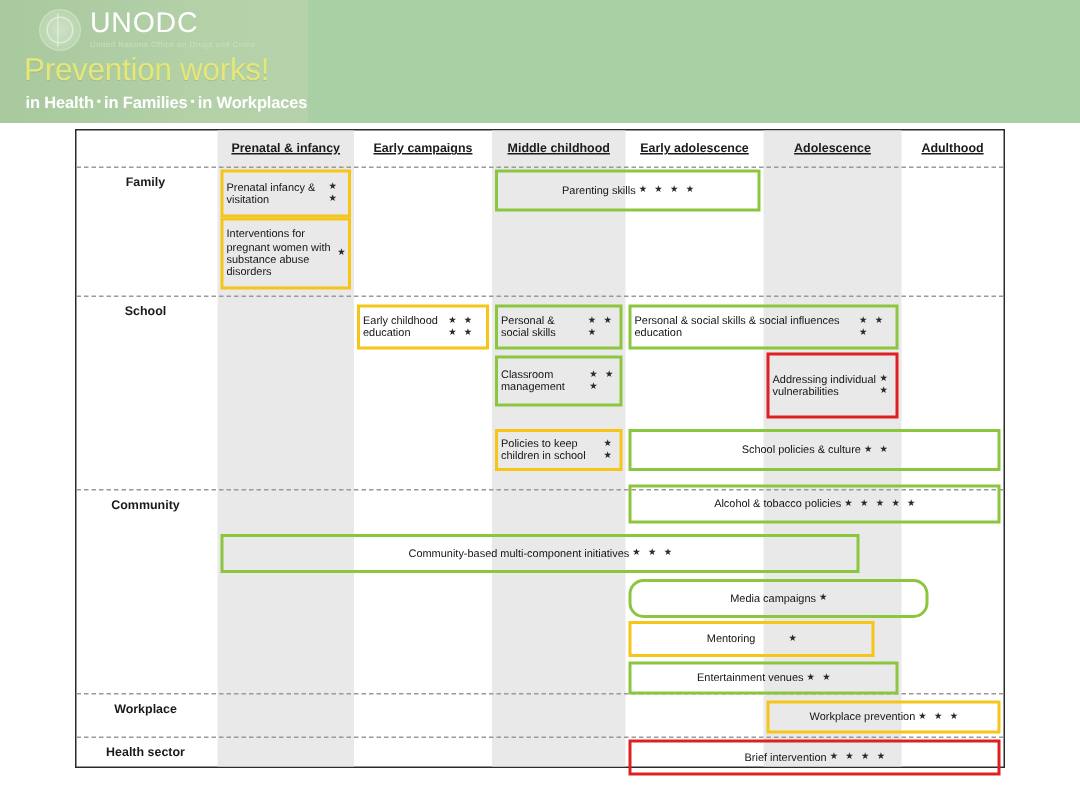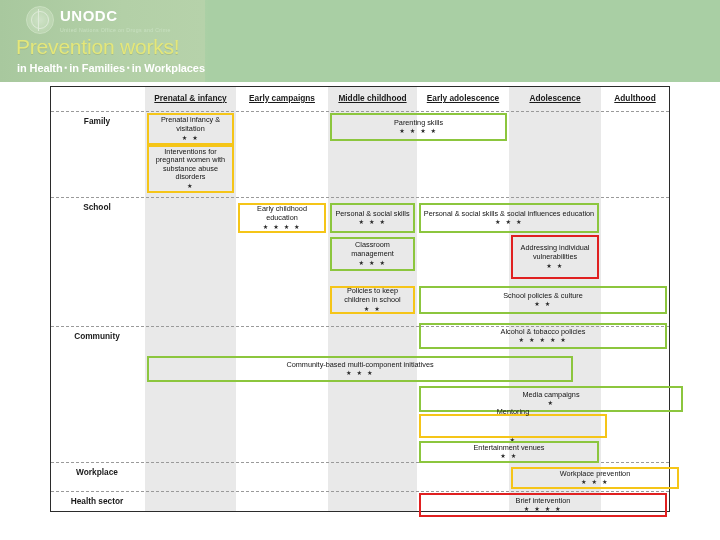--- a/index.html
+++ b/index.html
@@ -16,21 +16,21 @@
     background:linear-gradient(to right,#a8c89e 0%,#b3d0a7 60%,#b6d2aa 100%);}
   .unodc-row{position:absolute;left:26px;top:6px;display:flex;align-items:center;gap:6px;}
   .un-emblem{width:26px;height:26px;border-radius:50%;
     background:radial-gradient(circle,#d6e7cf 0%,#c2dbb8 55%,#b6d2aa 100%);
     border:1px solid #cfe3c6;position:relative;opacity:.85;}
   .un-emblem:before{content:"";position:absolute;left:4px;top:4px;right:4px;bottom:4px;
     border-radius:50%;border:1px solid #e8f1e3;}
   .un-emblem:after{content:"";position:absolute;left:11px;top:2px;width:1px;height:22px;
     background:#e8f1e3;}
   .unodc-txt{display:flex;flex-direction:column;justify-content:center;}
-  .unodc-name{font-size:15px;font-weight:bold;color:#ffffff;letter-spacing:.5px;line-height:19px;}
+  .unodc-name{font-size:19px;font-weight:normal;color:#ffffff;letter-spacing:.5px;line-height:19px;}
   .unodc-sub{font-size:5.2px;color:#c8e0c0;letter-spacing:.35px;line-height:8px;margin-top:1px;}
   .prev-works{position:absolute;left:16px;top:36px;font-size:21px;font-weight:normal;
     color:#e4e77a;letter-spacing:-.2px;line-height:22px;
     text-shadow:0 1px 0 rgba(150,170,120,.5);}
   .tagline{position:absolute;left:17px;top:61px;font-size:11px;font-weight:bold;color:#ffffff;
     letter-spacing:-.1px;line-height:13px;}
   .tagline .dot{font-size:8px;vertical-align:2px;padding:0 2px;}
 
   
   .frame{position:absolute;left:50px;top:86px;width:620px;height:426px;
@@ -41,22 +41,22 @@
 
   .colhead{position:absolute;top:0;height:22px;line-height:22px;text-align:center;
     font-size:8.3px;font-weight:bold;color:#1a1a1a;text-decoration:underline;}
 
   .rowsep{position:absolute;left:0;right:0;height:0;
     border-top:1px dashed #9a9a9a;}
   .rowlabel{position:absolute;left:0;width:92px;text-align:center;
     font-size:8.3px;font-weight:bold;color:#1a1a1a;}
 
   .box{position:absolute;box-sizing:border-box;border:2px solid #9acd32;
-    display:flex;flex-direction:column;align-items:center;justify-content:center;
-    text-align:center;background:transparent;}
+    display:flex;flex-direction:row;align-items:center;justify-content:center;
+    text-align:left;background:transparent;}
   .box .lbl{font-size:7.3px;color:#141414;line-height:8.4px;padding:0 2px;}
   .box .stars{font-size:6.2px;color:#2a2a2a;letter-spacing:1.6px;line-height:8px;margin-top:.5px;}
   .b-green{border-color:#8cc63e;}
   .b-yellow{border-color:#f5c518;}
   .b-red{border-color:#e02020;}
 </style>
 </head>
 <body>
 
 <div class="slide">
@@ -141,33 +141,33 @@
           <div class="stars">★ ★</div>
         </div>
         <div class="box b-green" style="left: 368px; top: 236px; width: 248px; height: 26px;">
           <div class="lbl">Alcohol &amp; tobacco policies</div>
           <div class="stars">★ ★ ★ ★ ★</div>
         </div>
         <div class="box b-green" style="left: 96px; top: 269px; width: 426px; height: 26px;">
           <div class="lbl">Community-based multi-component initiatives</div>
           <div class="stars">★ ★ ★</div>
         </div>
-        <div class="box b-green" style="left: 368px; top: 299px; width: 264px; height: 26px;">
+        <div class="box b-green" style="left: 368px; top: 299px; width: 200px; height: 26px; border-radius: 10px;">
           <div class="lbl">Media campaigns</div>
           <div class="stars">★</div>
         </div>
-        <div class="box b-yellow" style="left: 368px; top: 327px; width: 188px; height: 24px; gap: 20px;">
+        <div class="box b-yellow" style="left: 368px; top: 327px; width: 164px; height: 24px; gap: 20px;">
           <div class="lbl">Mentoring</div>
           <div class="stars">★</div>
         </div>
         <div class="box b-green" style="left: 368px; top: 354px; width: 180px; height: 22px;">
           <div class="lbl">Entertainment venues</div>
           <div class="stars">★ ★</div>
         </div>
-        <div class="box b-yellow" style="left: 460px; top: 380px; width: 168px; height: 22px;">
+        <div class="box b-yellow" style="left: 460px; top: 380px; width: 156px; height: 22px;">
           <div class="lbl">Workplace prevention</div>
           <div class="stars">★ ★ ★</div>
         </div>
         <div class="box b-red" style="left: 368px; top: 406px; width: 248px; height: 24px;">
           <div class="lbl">Brief intervention</div>
           <div class="stars">★ ★ ★ ★</div>
         </div>
       </div>
   </div>
 

